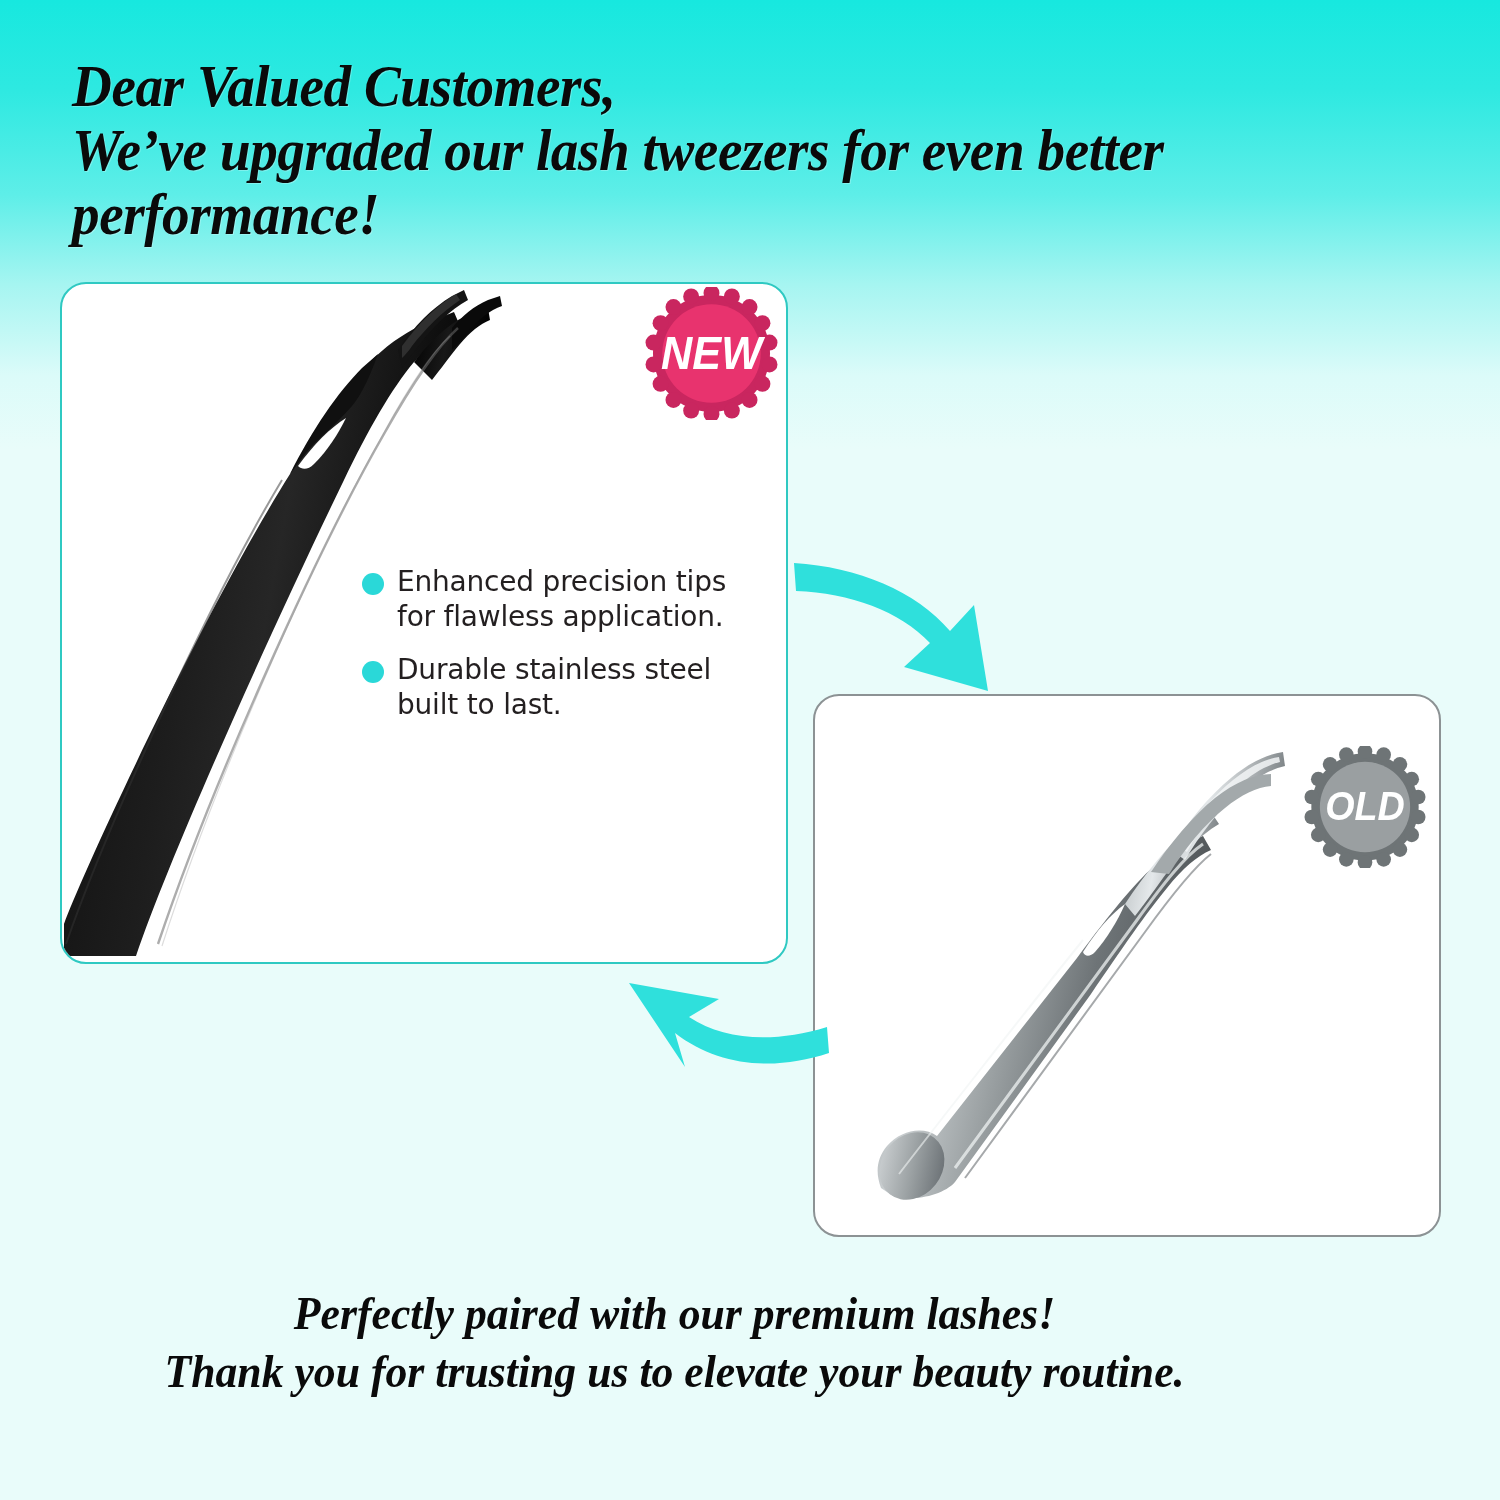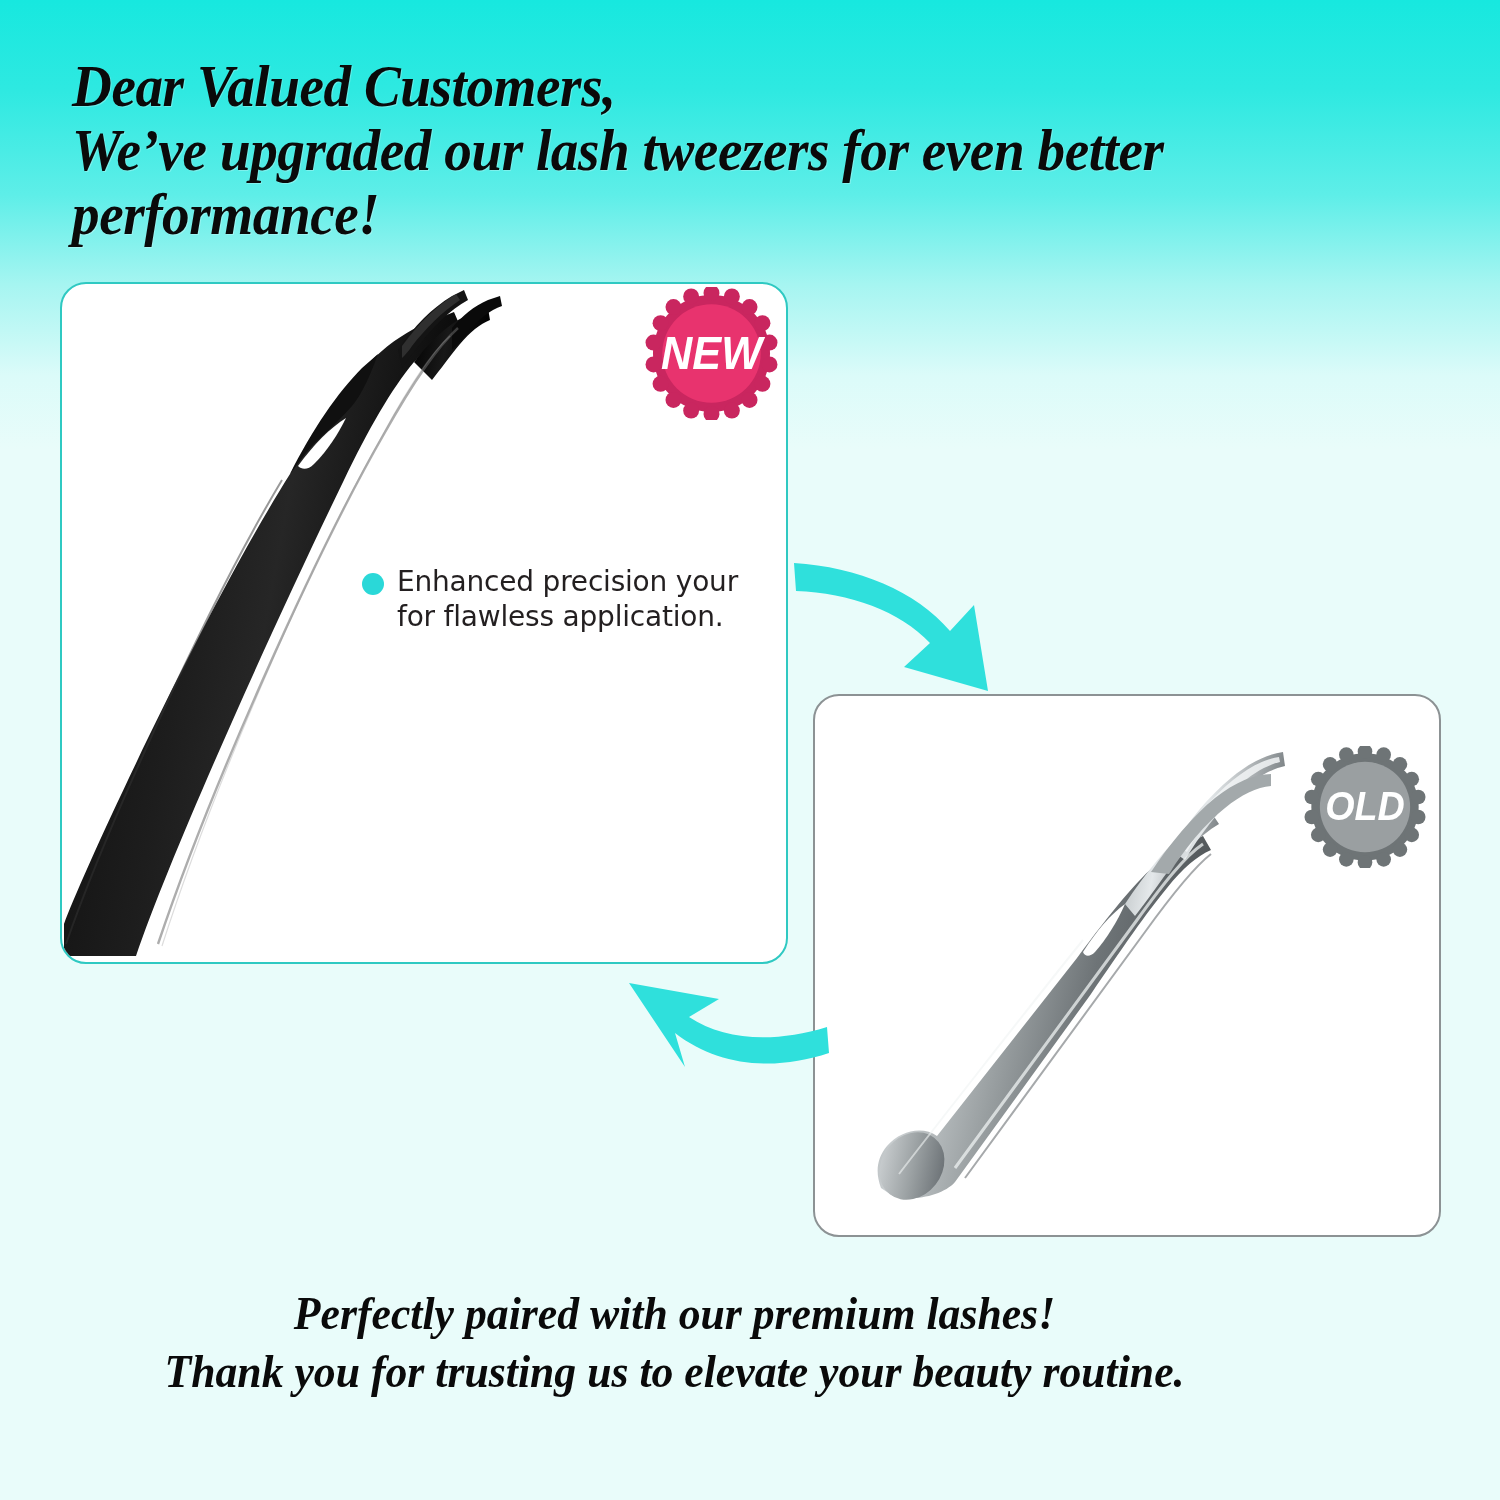--- a/index.html
+++ b/index.html
@@ -232,21 +232,25 @@
     </g>
     <circle cx="50" cy="50" r="37" fill="#E8336E"></circle>
   </svg>
   <div class="badge-text">NEW</div>
 </div>
 
 <div class="layer" id="enjoy-block">
   <div id="bullets">
     <div class="bullet-row">
       <span class="bullet-dot"></span>
-      <span class="bullet-text">Enhanced precision your for flawless application.</span>
+      <span class="bullet-text">Enhanced precision tips for flawless application.</span>
+    </div>
+    <div class="bullet-row">
+      <span class="bullet-dot"></span>
+      <span class="bullet-text">Durable stainless steel built to last.</span>
     </div>
   </div>
 </div>
 
 <div class="layer" id="arrow-right">
   <svg width="220" height="150" viewBox="0 0 220 150">
     <path d="M 6 18
              C 70 22, 128 46, 162 86
              L 186 60
              L 200 146

